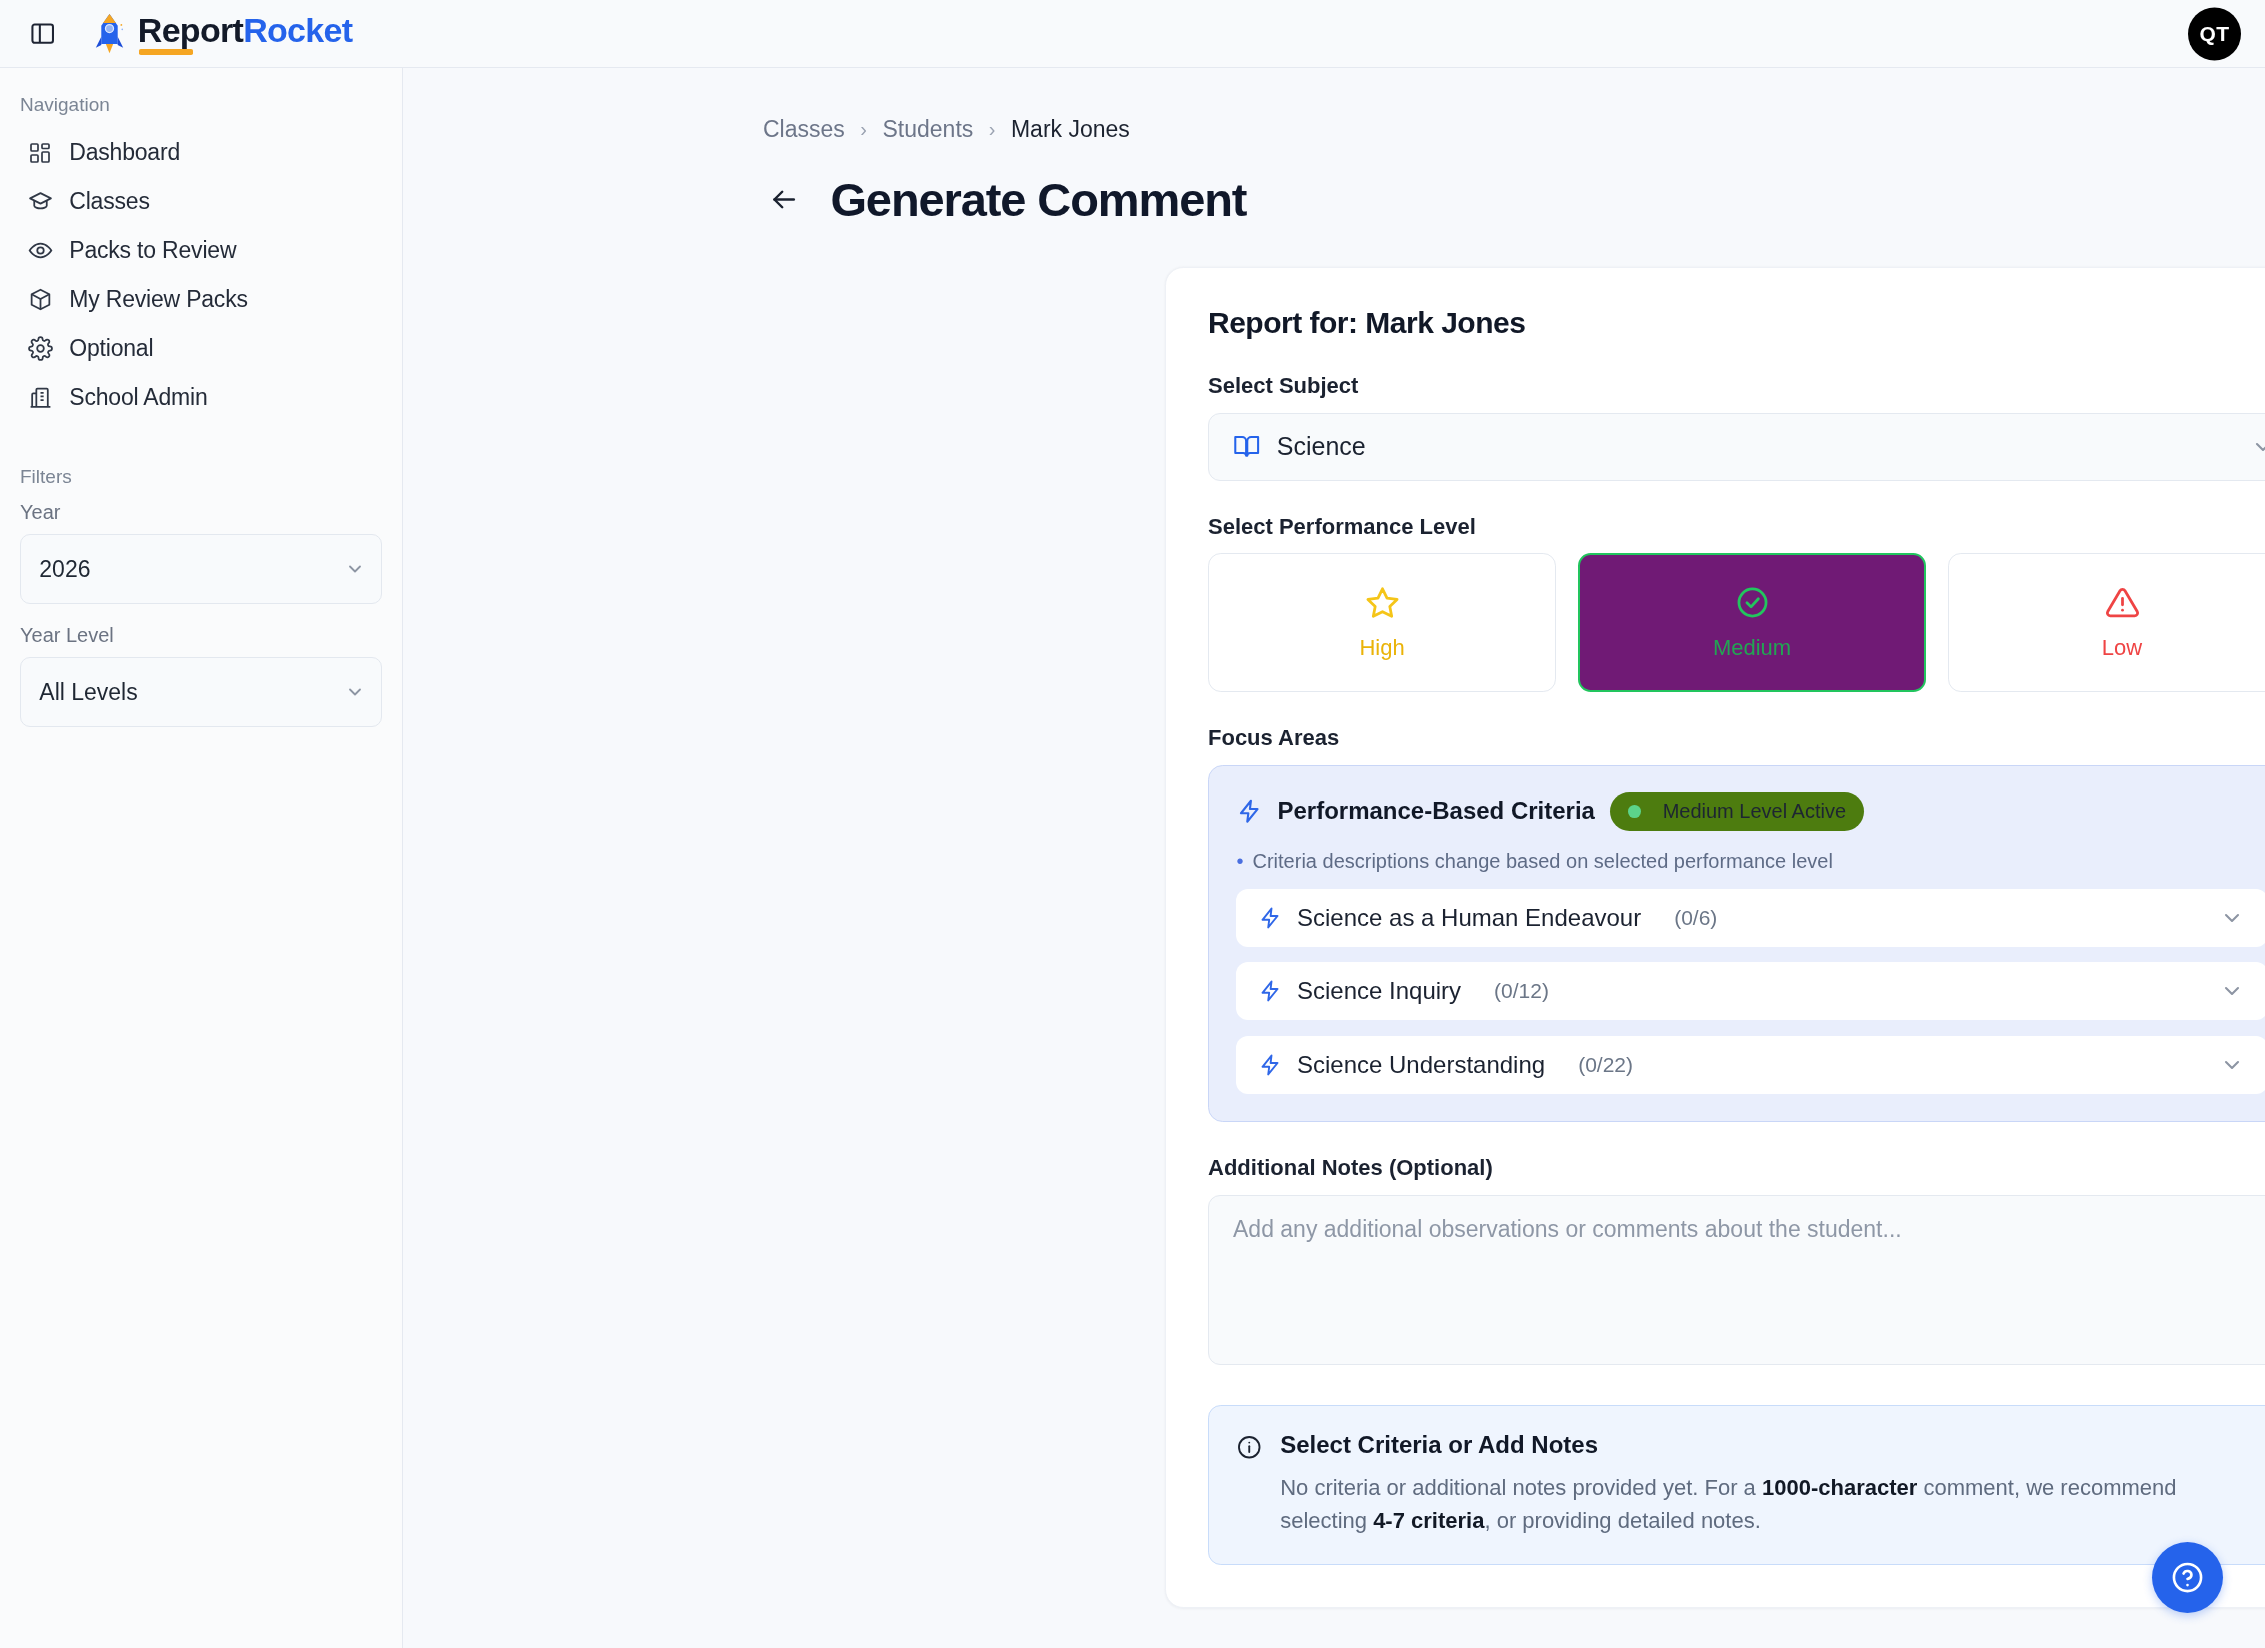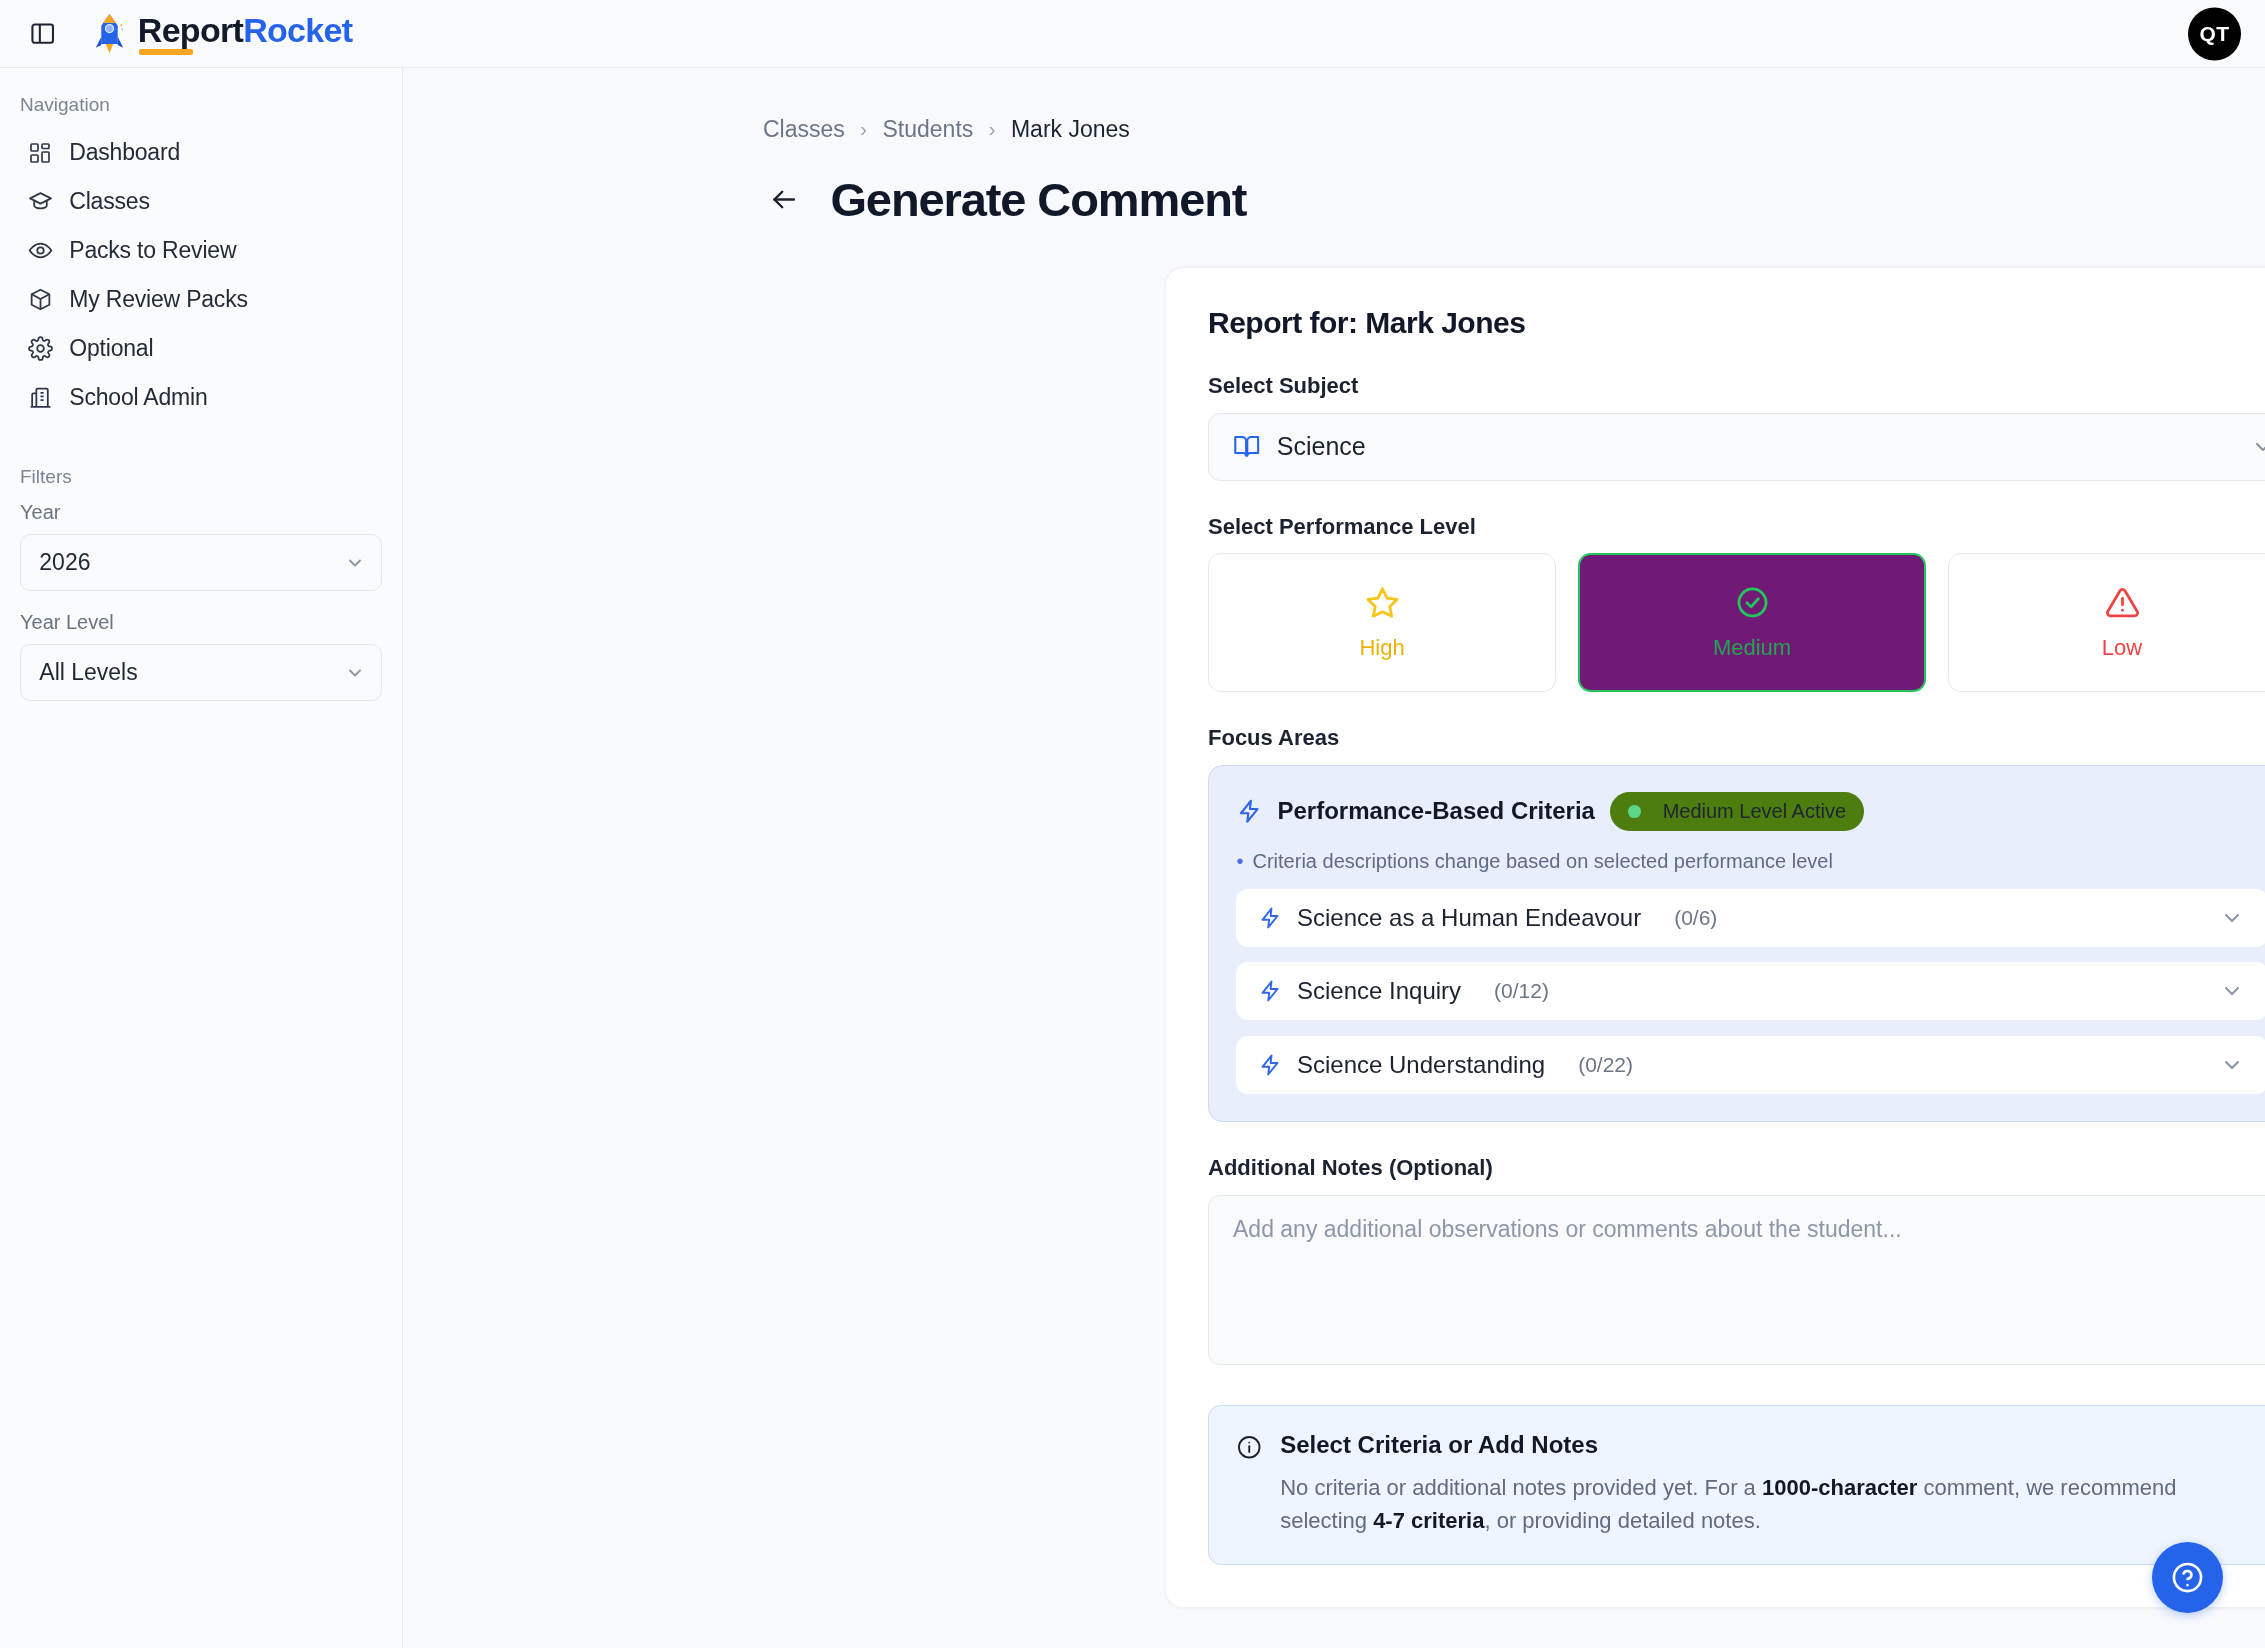--- a/index.html
+++ b/index.html
@@ -64,21 +64,21 @@
   }
   .nav-item .ico { width: 25.6px; height: 25.6px; flex: 0 0 25.6px; display:flex; align-items:center; justify-content:center; color:#303846; }
   .nav-item .lbl { font-size: 23px; color: #242b38; letter-spacing: -0.2px; }
 
   .filters-head {
     font-size: 19px; color: #7b8594; padding: 0 20px; margin: 44px 0 12.8px 0;
   }
   .field { padding: 0 20px; margin-bottom: 20px; }
   .field-label { font-size: 20px; color: #6b7382; margin-bottom: 10px; }
   .select {
-    height: 57px; width: 100%;
+    height: 70px; width: 100%;
     background: #f8fafc; border: 0.9px solid #e3e8ef; border-radius: 10px;
     display: flex; align-items: center; justify-content: space-between;
     padding: 0 16.4px 0 18.3px; cursor: pointer;
   }
   .select .val { font-size: 23px; color: #1f2733; }
   .chev { color: #8d95a3; display:flex; }
 
   
   .main { flex: 1 1 auto; overflow: hidden; background: #f7f9fc; padding: 0; position: relative; }
   .main-inner { padding: 48px 0 0 0; }

